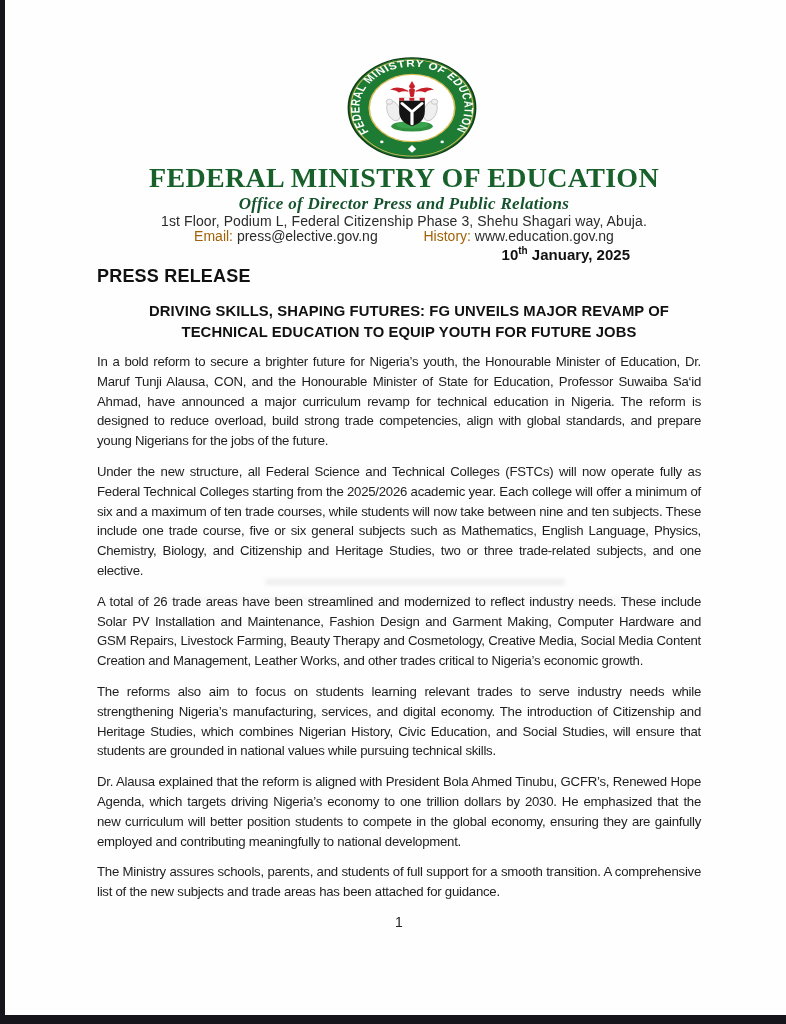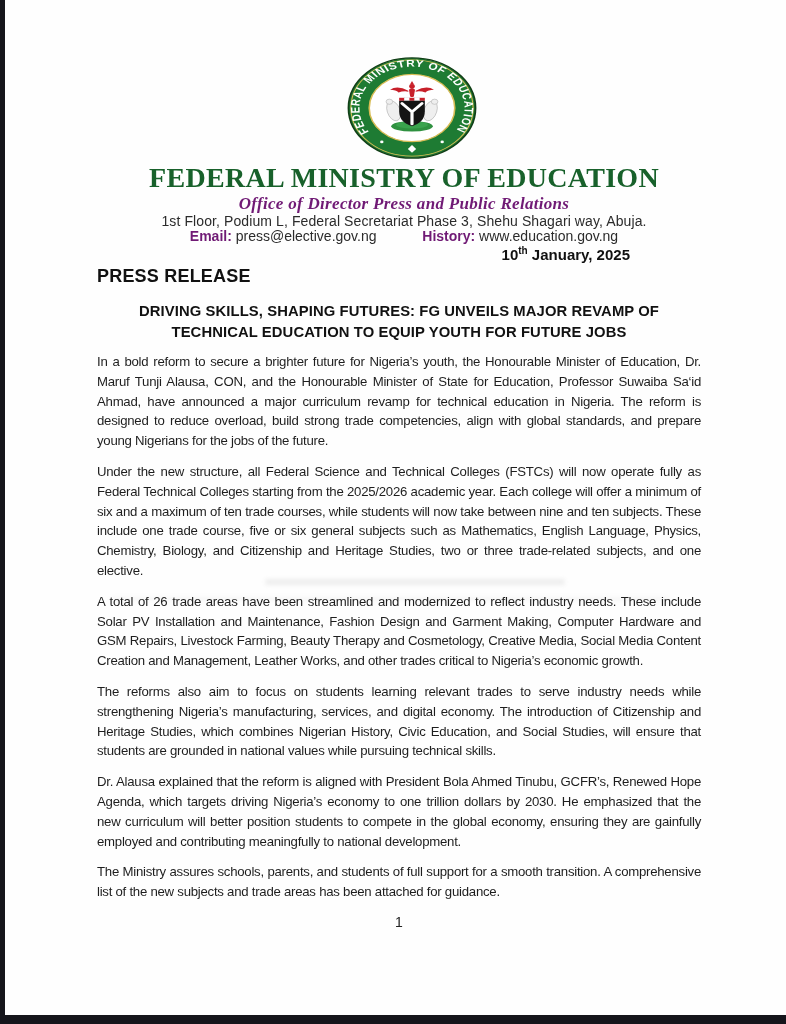--- a/index.html
+++ b/index.html
@@ -14,37 +14,37 @@
   .logo-wrap{position:absolute;top:56px;left:346px;width:132px;height:104px;}
   .logo-wrap svg{width:100%;height:100%;display:block;}
 
   .centerband{position:absolute;left:22px;right:0;text-align:center;}
   .ministry-name{
     top:162px;font-family:"Liberation Serif",serif;font-weight:800;
     font-size:28px;color:#18612b;letter-spacing:.3px;white-space:nowrap;
   }
   .office-line{
     top:194px;font-family:"Liberation Serif",serif;font-style:italic;font-weight:700;
-    font-size:17px;color:#701a75;letter-spacing:.3px;
+    font-size:17px;color:#14532d;letter-spacing:.3px;
   }
   .address-line{top:213px;font-size:14px;color:#2b2b2b;letter-spacing:.1px;}
   .contact-line{top:228px;font-size:14px;color:#2b2b2b;}
-  .contact-line .lbl{font-weight:bold;color:#701a75;}
+  .contact-line .lbl{font-weight:normal;color:#a16207;}
   .contact-line .gap{display:inline-block;width:38px;}
 
   .date-line{
     position:absolute;top:245px;right:156px;font-size:15px;font-weight:bold;color:#111;
   }
   .date-line sup{font-size:10px;}
   .press-release{
     position:absolute;top:266px;left:97px;font-size:18px;font-weight:bold;color:#111;
     letter-spacing:.2px;
   }
   .headline{
-    position:absolute;top:301px;left:97px;width:604px;margin:0;
+    position:absolute;top:301px;left:107px;width:604px;margin:0;
     font-size:14.8px;font-weight:bold;color:#111;text-align:center;line-height:21px;
     letter-spacing:.1px;
   }
   .body-text{
     position:absolute;top:352px;left:97px;width:604px;
     font-size:13.2px;line-height:19.8px;text-align:justify;color:#1e1e1e;
     letter-spacing:-0.25px;
   }
   .body-text p{margin:0 0 11px 0;}
   .page-number{margin-top:10px;text-align:center;font-size:14px;color:#222;letter-spacing:0;}
@@ -96,21 +96,21 @@
         <path d="M57 36 q9 -6 15 -1 q-5 0 -7 3 q-4 -2 -8 -1 z" fill="#c8202a"></path>
         <path d="M51.5 35 q2.5 -3.5 5 0 l-1 7 q-1.5 1.4 -3 0 z" fill="#c8202a"></path>
         <circle cx="54" cy="31.5" r="2.3" fill="#c8202a"></circle>
         <path d="M52.3 29.5 l1.7 -3.5 1.7 3.5 z" fill="#c8202a"></path>
       </g>
     </svg>
   </div>
 
   <div class="centerband ministry-name">FEDERAL MINISTRY OF EDUCATION</div>
   <div class="centerband office-line">Office of Director Press and Public Relations</div>
-  <div class="centerband address-line">1st Floor, Podium L, Federal Secretariat Phase 3, Shehu Shagari way, Abuja.</div>
+  <div class="centerband address-line">1st Floor, Podium L, Federal Citizenship Phase 3, Shehu Shagari way, Abuja.</div>
   <div class="centerband contact-line">
     <span class="lbl">Email:</span>
     <span>press@elective.gov.ng</span>
     <span class="gap"></span>
     <span class="lbl">History:</span>
     <span>www.education.gov.ng</span>
   </div>
 
   <div class="date-line"><span>10</span><sup>th</sup><span> January, 2025</span></div>
   <div class="press-release">PRESS RELEASE</div>

